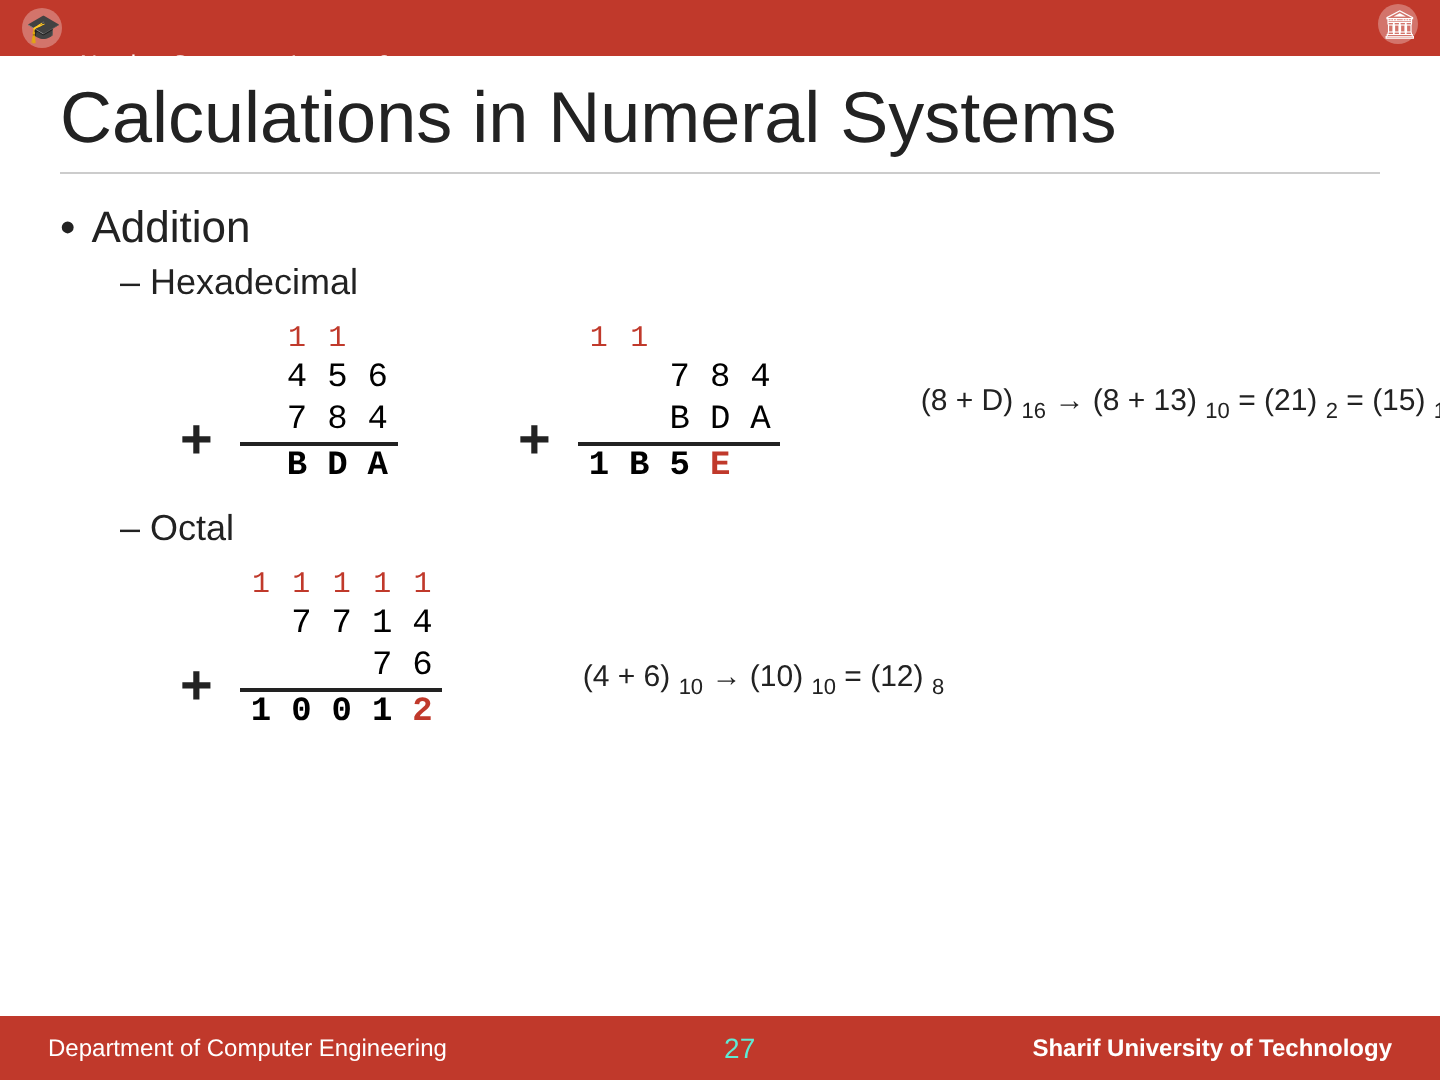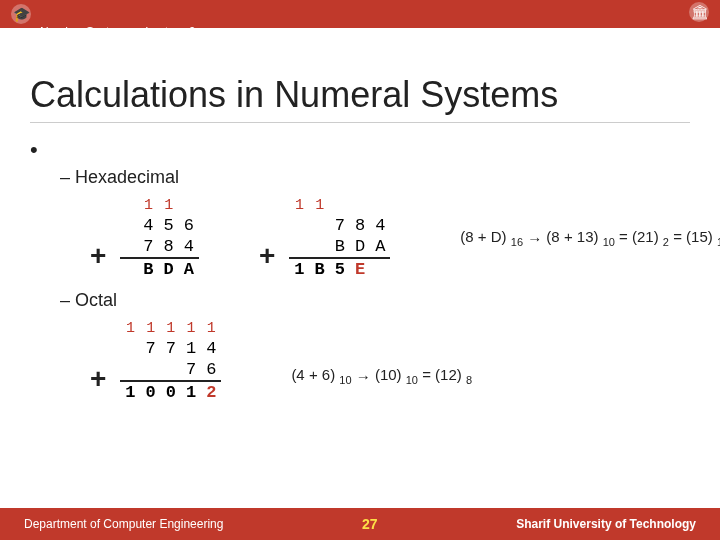--- a/index.html
+++ b/index.html
@@ -28,21 +28,20 @@
       color: #fff;
       font-size: 12px;
       font-weight: 500;
       flex: 1;
       margin-top: 36px;
     }
 
     
     .content {
       padding: 10px 30px 10px 30px;
-      margin-top: 36px;
     }
 
     .page-title {
       font-size: 36px;
       font-weight: 300;
       color: #222;
       margin-bottom: 14px;
       border-bottom: 1px solid #ccc;
       padding-bottom: 6px;
     }
@@ -145,23 +144,23 @@
       display: flex;
       align-items: center;
       justify-content: space-between;
       padding: 0 24px;
     }
     .footer-left {
       color: #fff;
       font-size: 12px;
     }
     .footer-center {
-      color: #fde047;
+      color: #5eead4;
       font-size: 14px;
-      font-weight: bold;
+      font-weight: normal;
     }
     .footer-right {
       color: #fff;
       font-size: 12px;
       font-weight: bold;
     }
 
     .arrow {
       font-family: Arial, sans-serif;
     }
@@ -184,20 +183,21 @@
     </svg>
   </span>
 </div>
 
 <div class="content">
 
   <div class="page-title">Calculations in Numeral Systems</div>
 
   <div class="bullet-item">
     <span class="bullet-dot">•</span>
+    <span>Addition</span>
   </div>
 
   <div class="sub-item">– Hexadecimal</div>
 
   <div class="arithmetic-section">
 
     <div class="arith-block">
       <span class="plus-sign">+</span>
       <table class="arith-table">
         <tbody>

